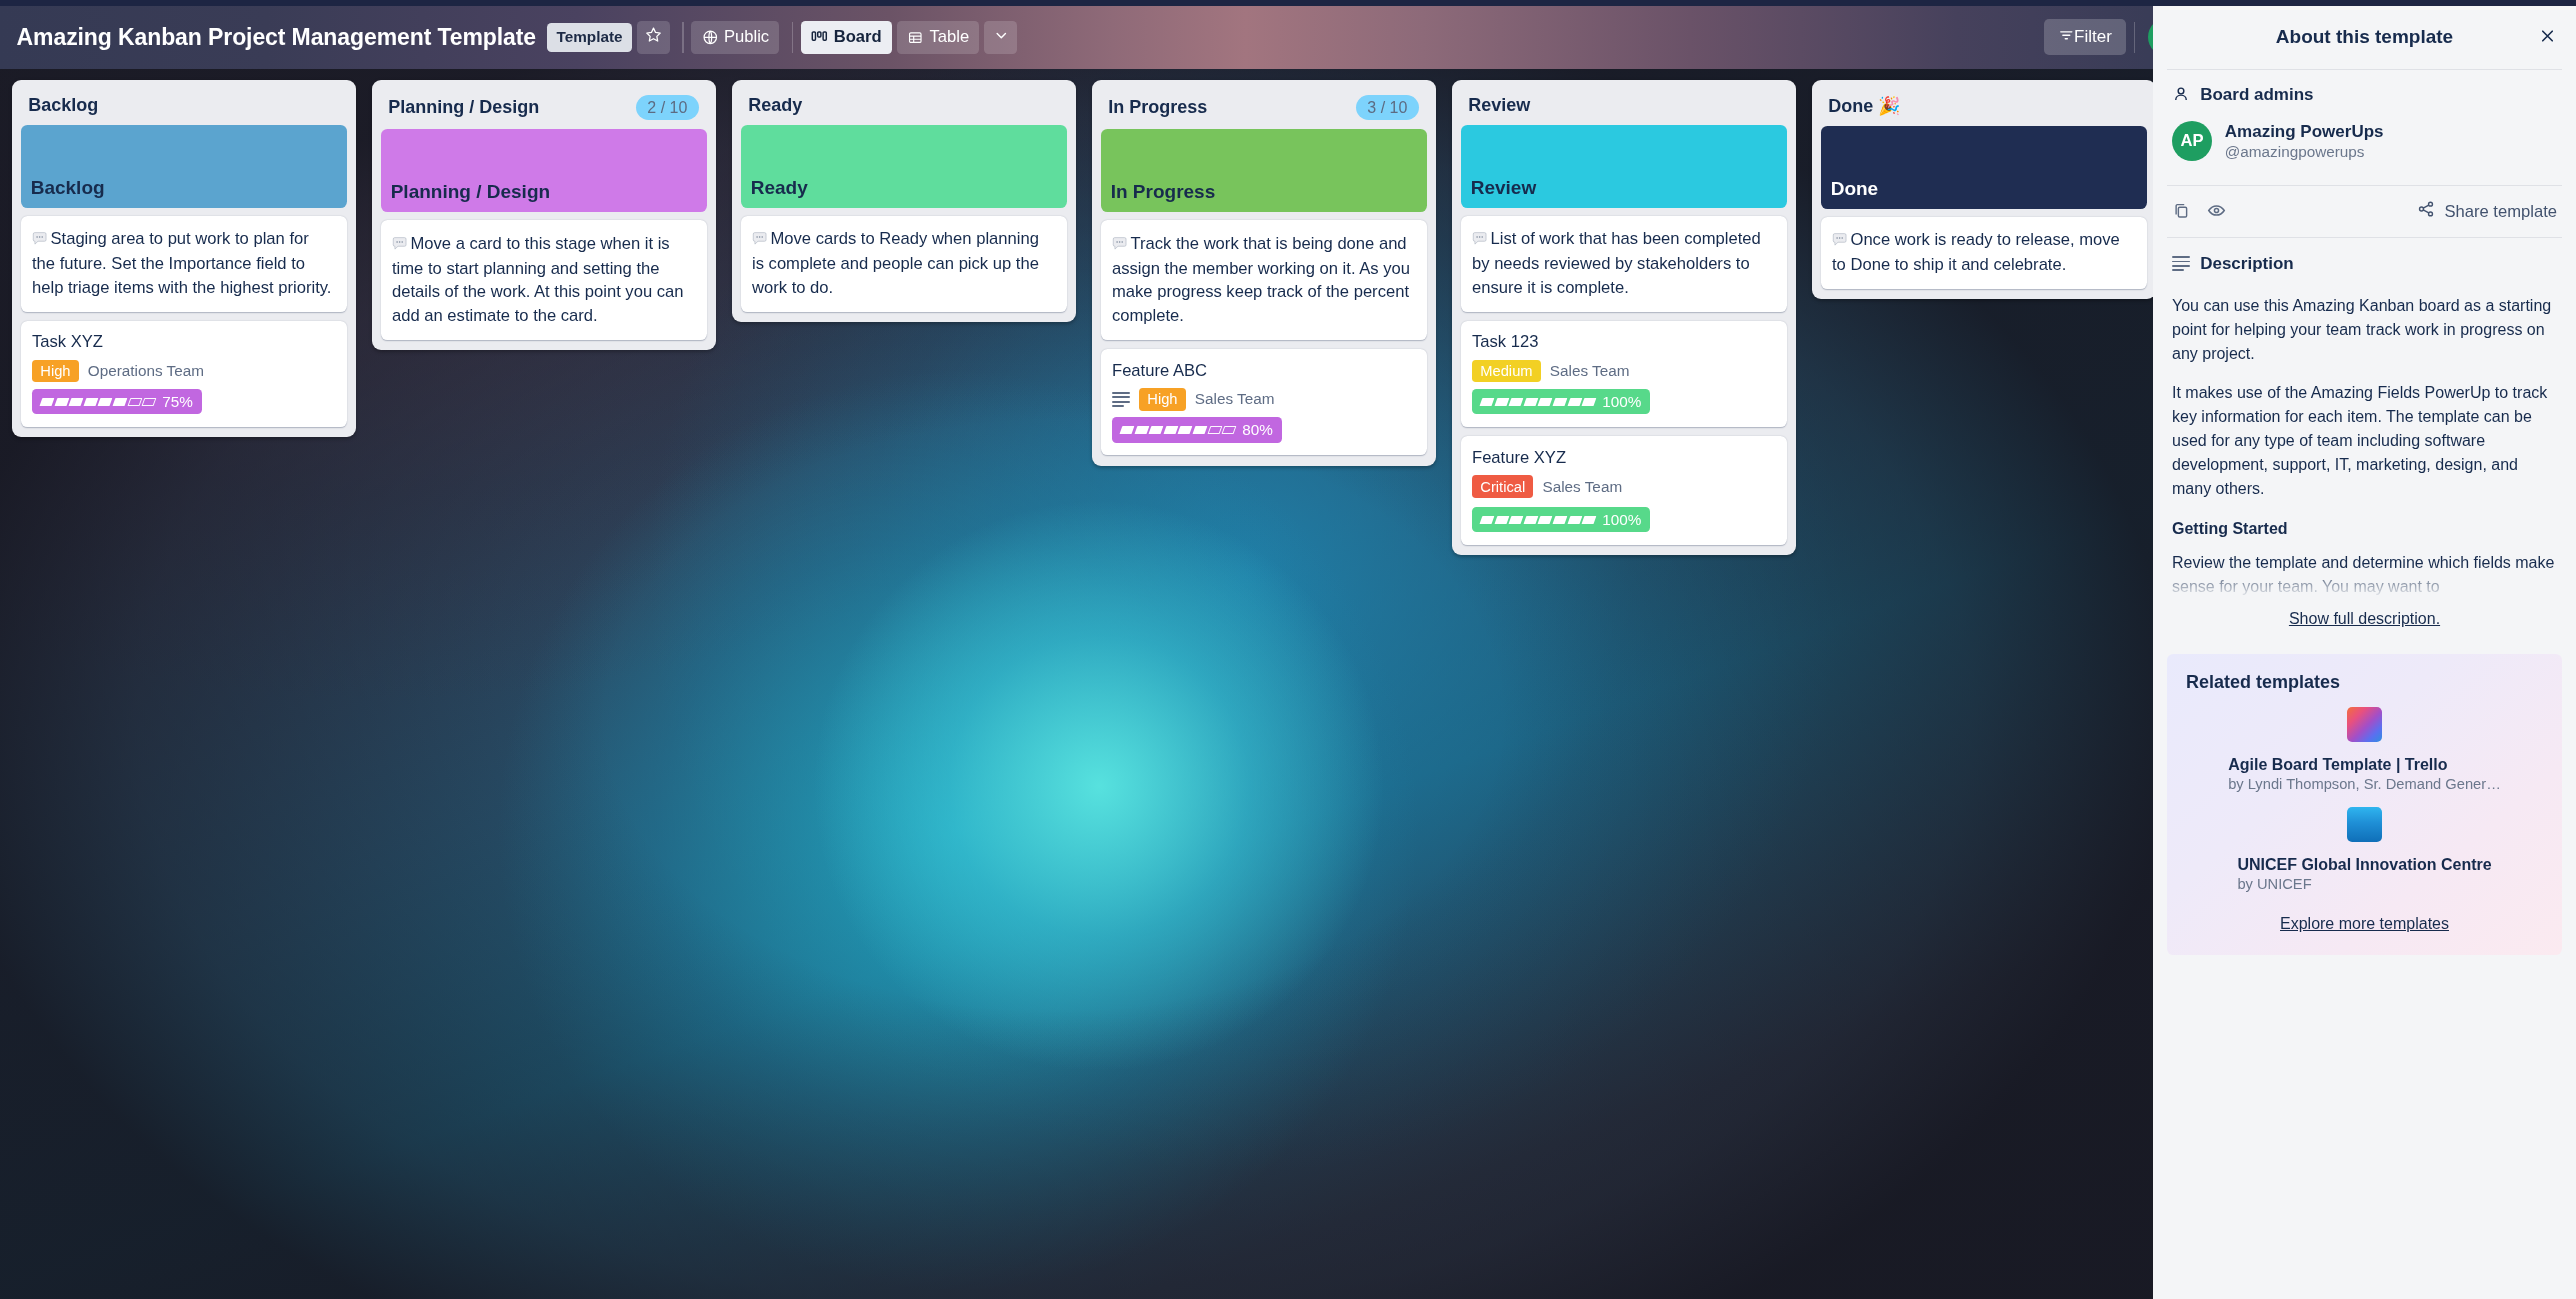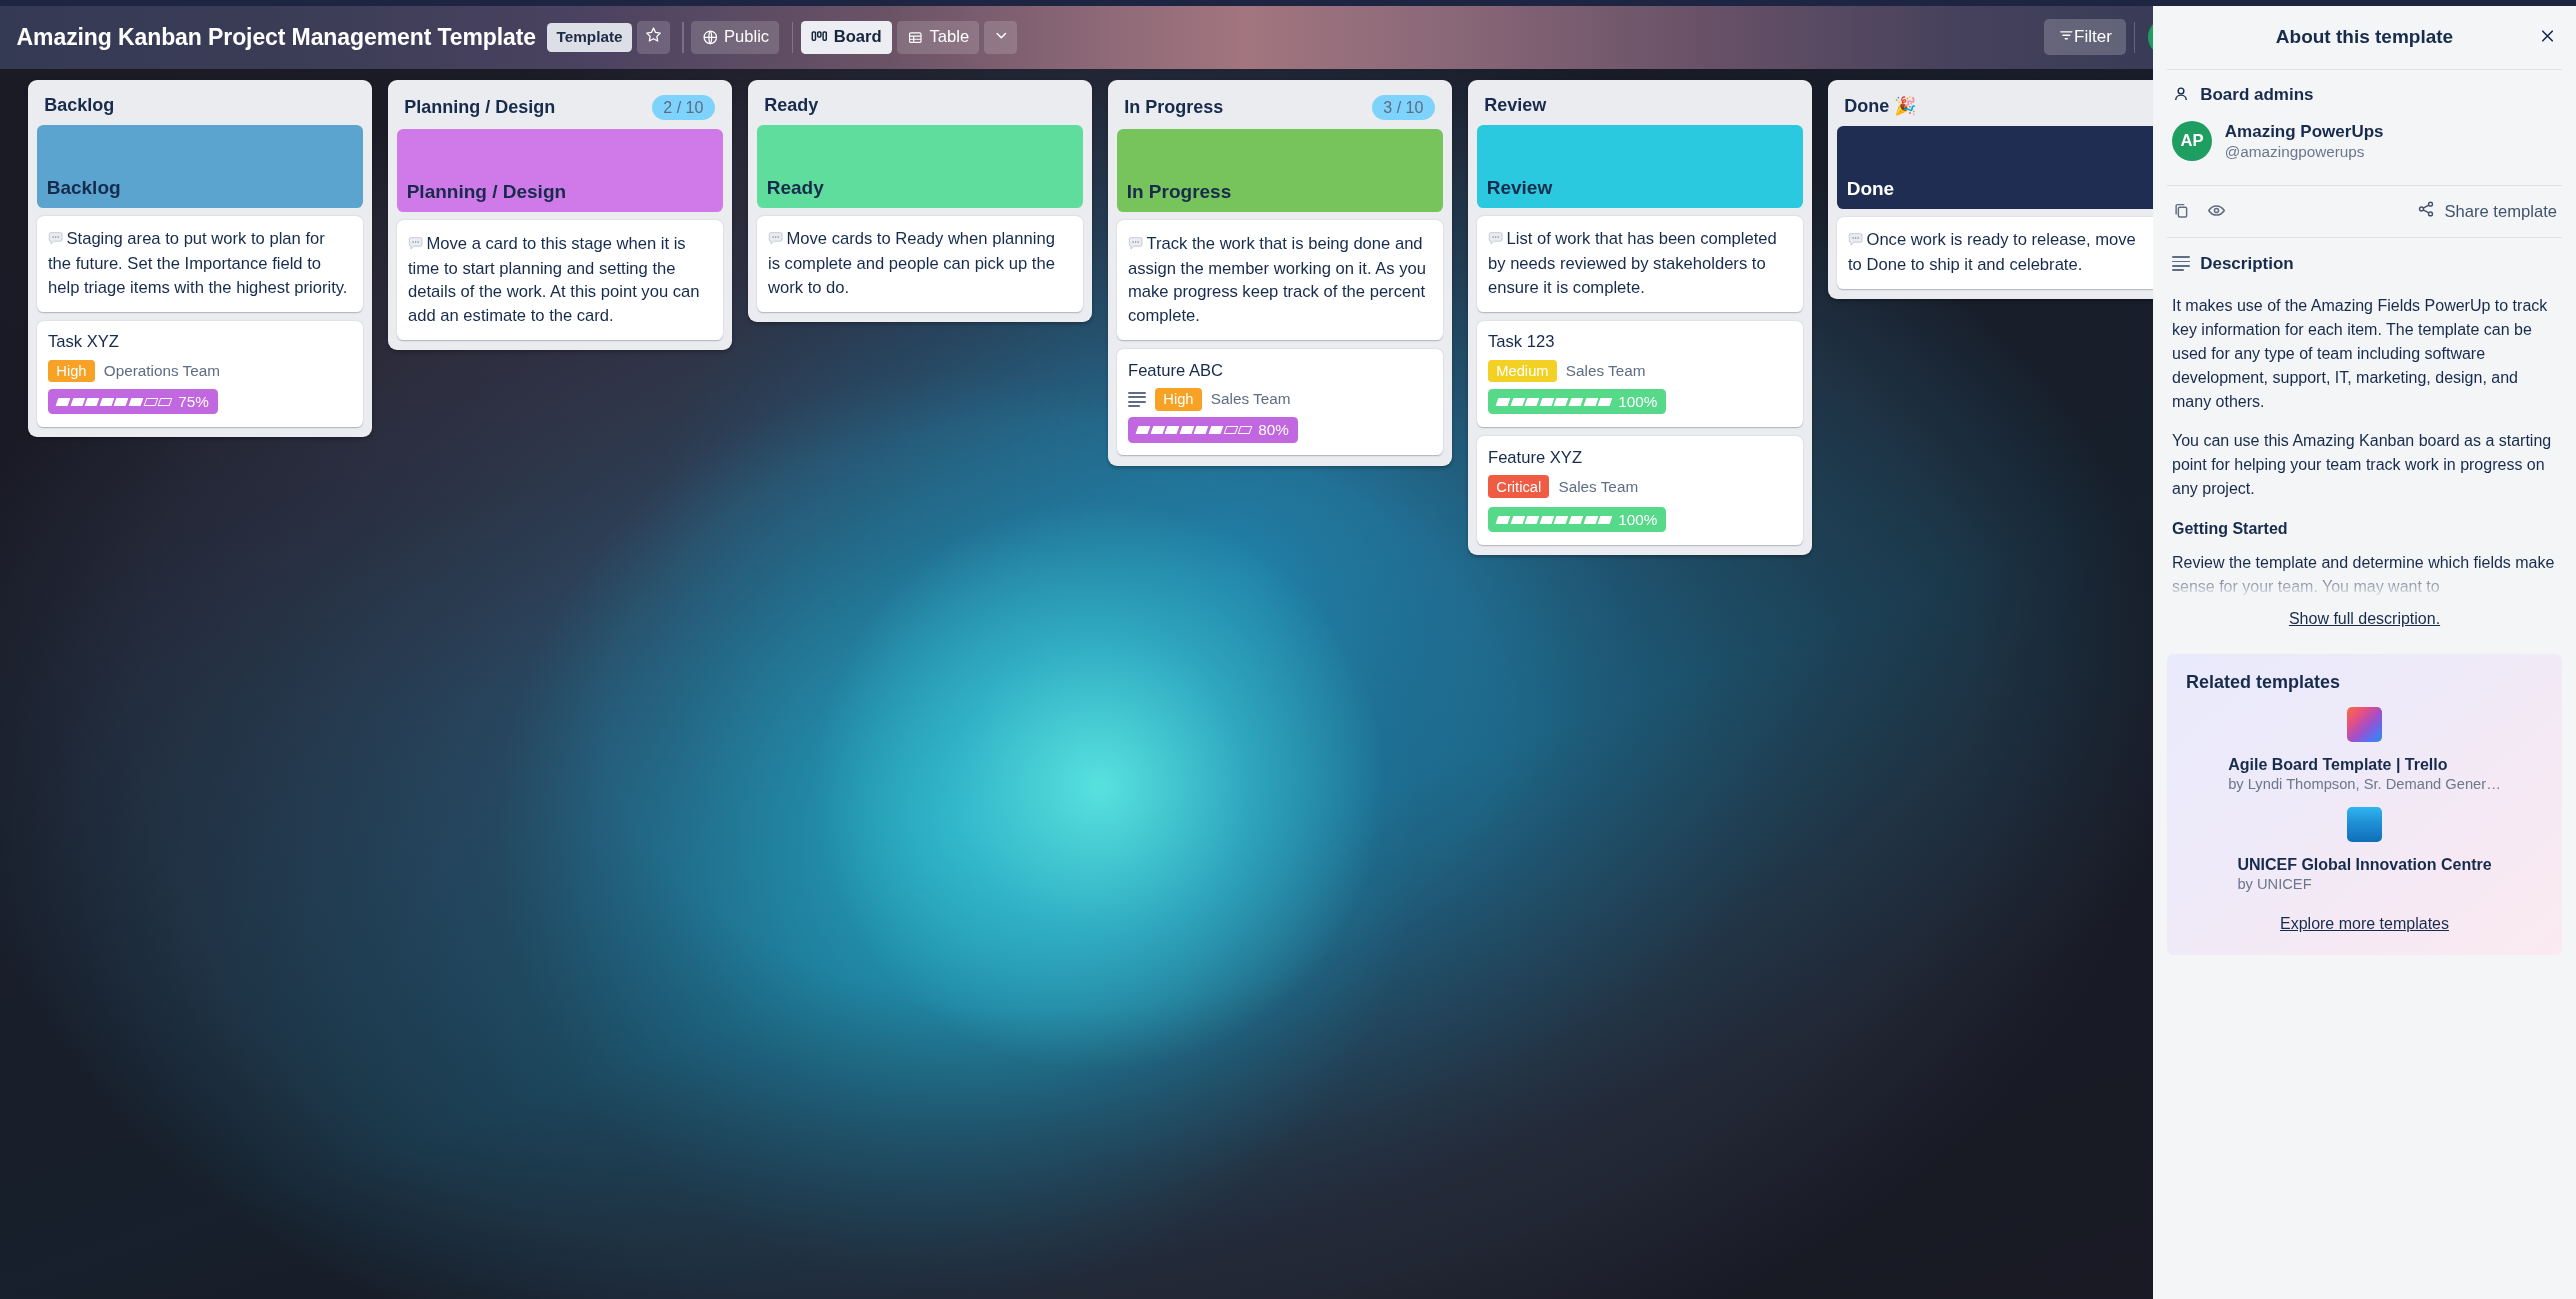--- a/index.html
+++ b/index.html
@@ -66,21 +66,21 @@
     color: #fff; font-size: 16px; font-weight: bold; display: flex;
     align-items: center; justify-content: center; position: relative; margin: 0 5.1px;
   }
   .avatar .badge {
     position: absolute; right: -3.2px; bottom: -2.6px; width: 18px; height: 18px;
     border-radius: 50%; background: #fff; display: flex; align-items: center; justify-content: center;
   }
 
   
   .board {
-    position: absolute; left: 16px; top: 68px; width: 2153px; height: 1231px;
+    position: absolute; left: 0; top: 68px; width: 2153px; height: 1231px;
     display: flex; align-items: flex-start; gap: 16px; padding: 11.5px 11.5px 0 11.5px;
     z-index: 3;
   }
   .column {
     width: 344px; flex: 0 0 344px;
     background: #ebecf0; border-radius: 9px; padding: 9px 9px 10.2px 9px;
     box-shadow: 0 1.3px 3.8px rgba(0,0,0,0.28);
   }
   .col-head {
     display: flex; align-items: center; justify-content: space-between;
@@ -528,22 +528,22 @@
           <i></i>
             <i></i>
             <i></i>
             <i></i>
         </span>
         <span class="sb-section-title">Description</span>
       </div>
     </div>
 
     <div class="desc-body">
+      <div class="desc-p">You can use this Amazing Kanban board as a starting point for helping your team track work in progress on any project.</div>
       <div class="desc-p">It makes use of the Amazing Fields PowerUp to track key information for each item. The template can be used for any type of team including software development, support, IT, marketing, design, and many others.</div>
-      <div class="desc-p">You can use this Amazing Kanban board as a starting point for helping your team track work in progress on any project.</div>
       <div class="desc-h">Getting Started</div>
       <div class="desc-fade-wrap">
         <div class="desc-p">Review the template and determine which fields make sense for your team. You may want to</div>
       </div>
     </div>
     <div class="show-full">Show full description.</div>
 
     <div class="related">
       <div class="related-title">Related templates</div>
       <div id="related-list">

